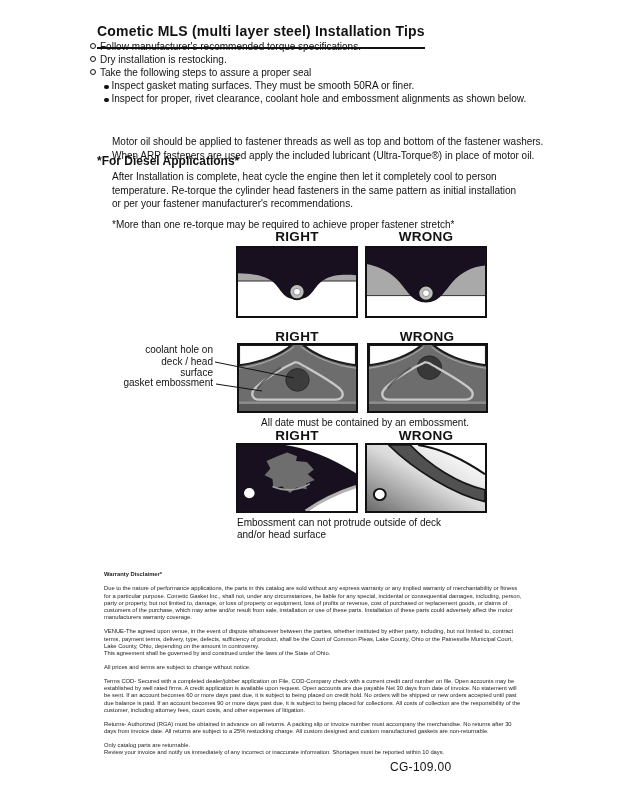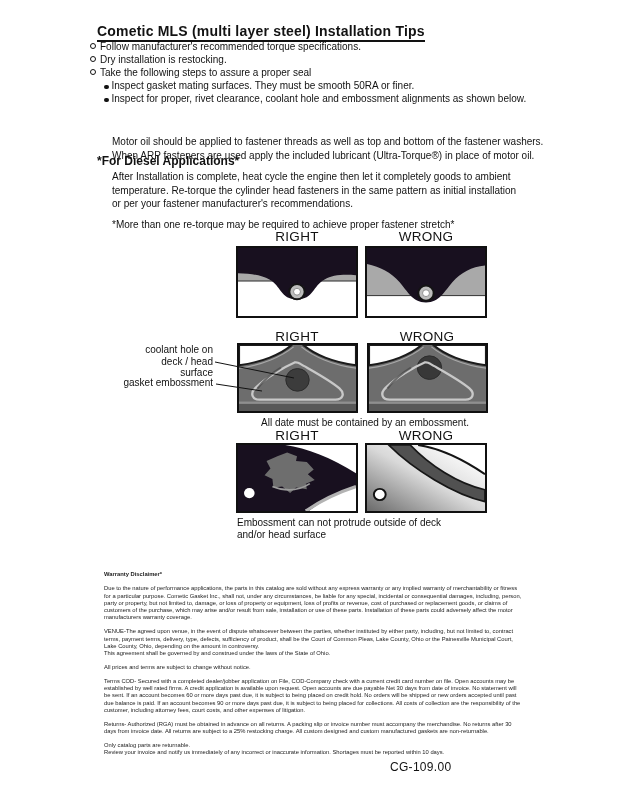--- a/index.html
+++ b/index.html
@@ -1,36 +1,36 @@
 <!DOCTYPE html>
 <html><head>
 <meta charset="utf-8">
 <style>
   html,body{margin:0;padding:0;background:#ffffff;}
   .page{position:relative;width:618px;height:800px;background:#ffffff;overflow:hidden;
         font-family:"Liberation Sans","DejaVu Sans",sans-serif;color:#121212;}
 
   .title{position:absolute;left:97px;top:23px;font-size:14px;font-weight:bold;
-         letter-spacing:.2px;border-bottom:2px solid #121212;padding-bottom:1px;white-space:nowrap;}
+         letter-spacing:.2px;border-bottom:2px solid #121212;padding-bottom:8px;white-space:nowrap;}
 
   .bullets{position:absolute;left:90px;top:40px;font-size:10px;line-height:13px;width:470px;}
   .bullet-row{white-space:nowrap;}
   .ring{display:inline-block;width:4px;height:4px;border:1px solid #121212;border-radius:50%;
         margin-right:4px;vertical-align:1px;}
   .sub{margin-left:14px;}
   .dot{display:inline-block;width:4.5px;height:4.5px;background:#121212;border-radius:50%;
        margin-right:3px;vertical-align:0px;}
 
   .h2{position:absolute;left:97px;top:117px;font-size:12px;font-weight:bold;margin-top:37px;}
   .para{position:absolute;left:97px;font-size:10px;line-height:13.5px;white-space:pre-line;width:460px;margin-left:15px;}
   .p1{top:135px;}
   .p2{top:170px;}
   .p3{top:218px;}
 
-  .dlabel{position:absolute;width:122px;text-align:center;font-size:13.5px;font-weight:normal;
+  .dlabel{position:absolute;width:122px;text-align:center;font-size:13.5px;font-weight:bold;
           letter-spacing:.3px;white-space:nowrap;}
   .dbox{position:absolute;box-sizing:border-box;border:2px solid #101010;background:#fff;}
   .dbox svg{display:block;width:100%;height:100%;}
 
   .caption{position:absolute;font-size:10px;line-height:12px;white-space:pre-line;}
   .cap2{width:250px;text-align:center;}
 
   .callout{position:absolute;font-size:10px;line-height:11.5px;text-align:right;white-space:pre-line;}
   .callout-lines{position:absolute;left:0;top:340px;z-index:3;pointer-events:none;}
 
@@ -51,21 +51,21 @@
     <div class="bullet-row"><span class="ring"></span><span>Follow manufacturer's recommended torque specifications.</span></div>
     <div class="bullet-row"><span class="ring"></span><span>Dry installation is restocking.</span></div>
     <div class="bullet-row"><span class="ring"></span><span>Take the following steps to assure a proper seal</span></div>
     <div class="bullet-row sub"><span class="dot"></span><span>Inspect gasket mating surfaces.  They must be smooth 50RA or finer.</span></div>
     <div class="bullet-row sub"><span class="dot"></span><span>Inspect for proper, rivet clearance, coolant hole and embossment alignments as shown below.</span></div>
   </div>
 
   <div class="h2">*For Diesel Applications*</div>
   <div class="para p1">Motor oil should be applied to fastener threads as well as top and bottom of the fastener washers.
 When ARP fasteners are used apply the included lubricant (Ultra-Torque®) in place of motor oil.</div>
-  <div class="para p2">After Installation is complete, heat cycle the engine then let it completely goods to ambient
+  <div class="para p2">After Installation is complete, heat cycle the engine then let it completely cool to person
 temperature. Re-torque the cylinder head fasteners in the same pattern as initial installation
 or per your fastener manufacturer's recommendations.</div>
   <div class="para p3">*More than one re-torque may be required to achieve proper fastener stretch*</div>
 
   <div class="dlabel" style="left:236px;top:229px;">RIGHT</div>
   <div class="dlabel" style="left:365px;top:229px;">WRONG</div>
 
   <div class="dbox" style="left:236px;top:246px;width:122px;height:72px;">
     <svg viewBox="0 0 120 70" preserveAspectRatio="none">
       <rect x="0" y="0" width="120" height="70" fill="#ffffff"></rect>

